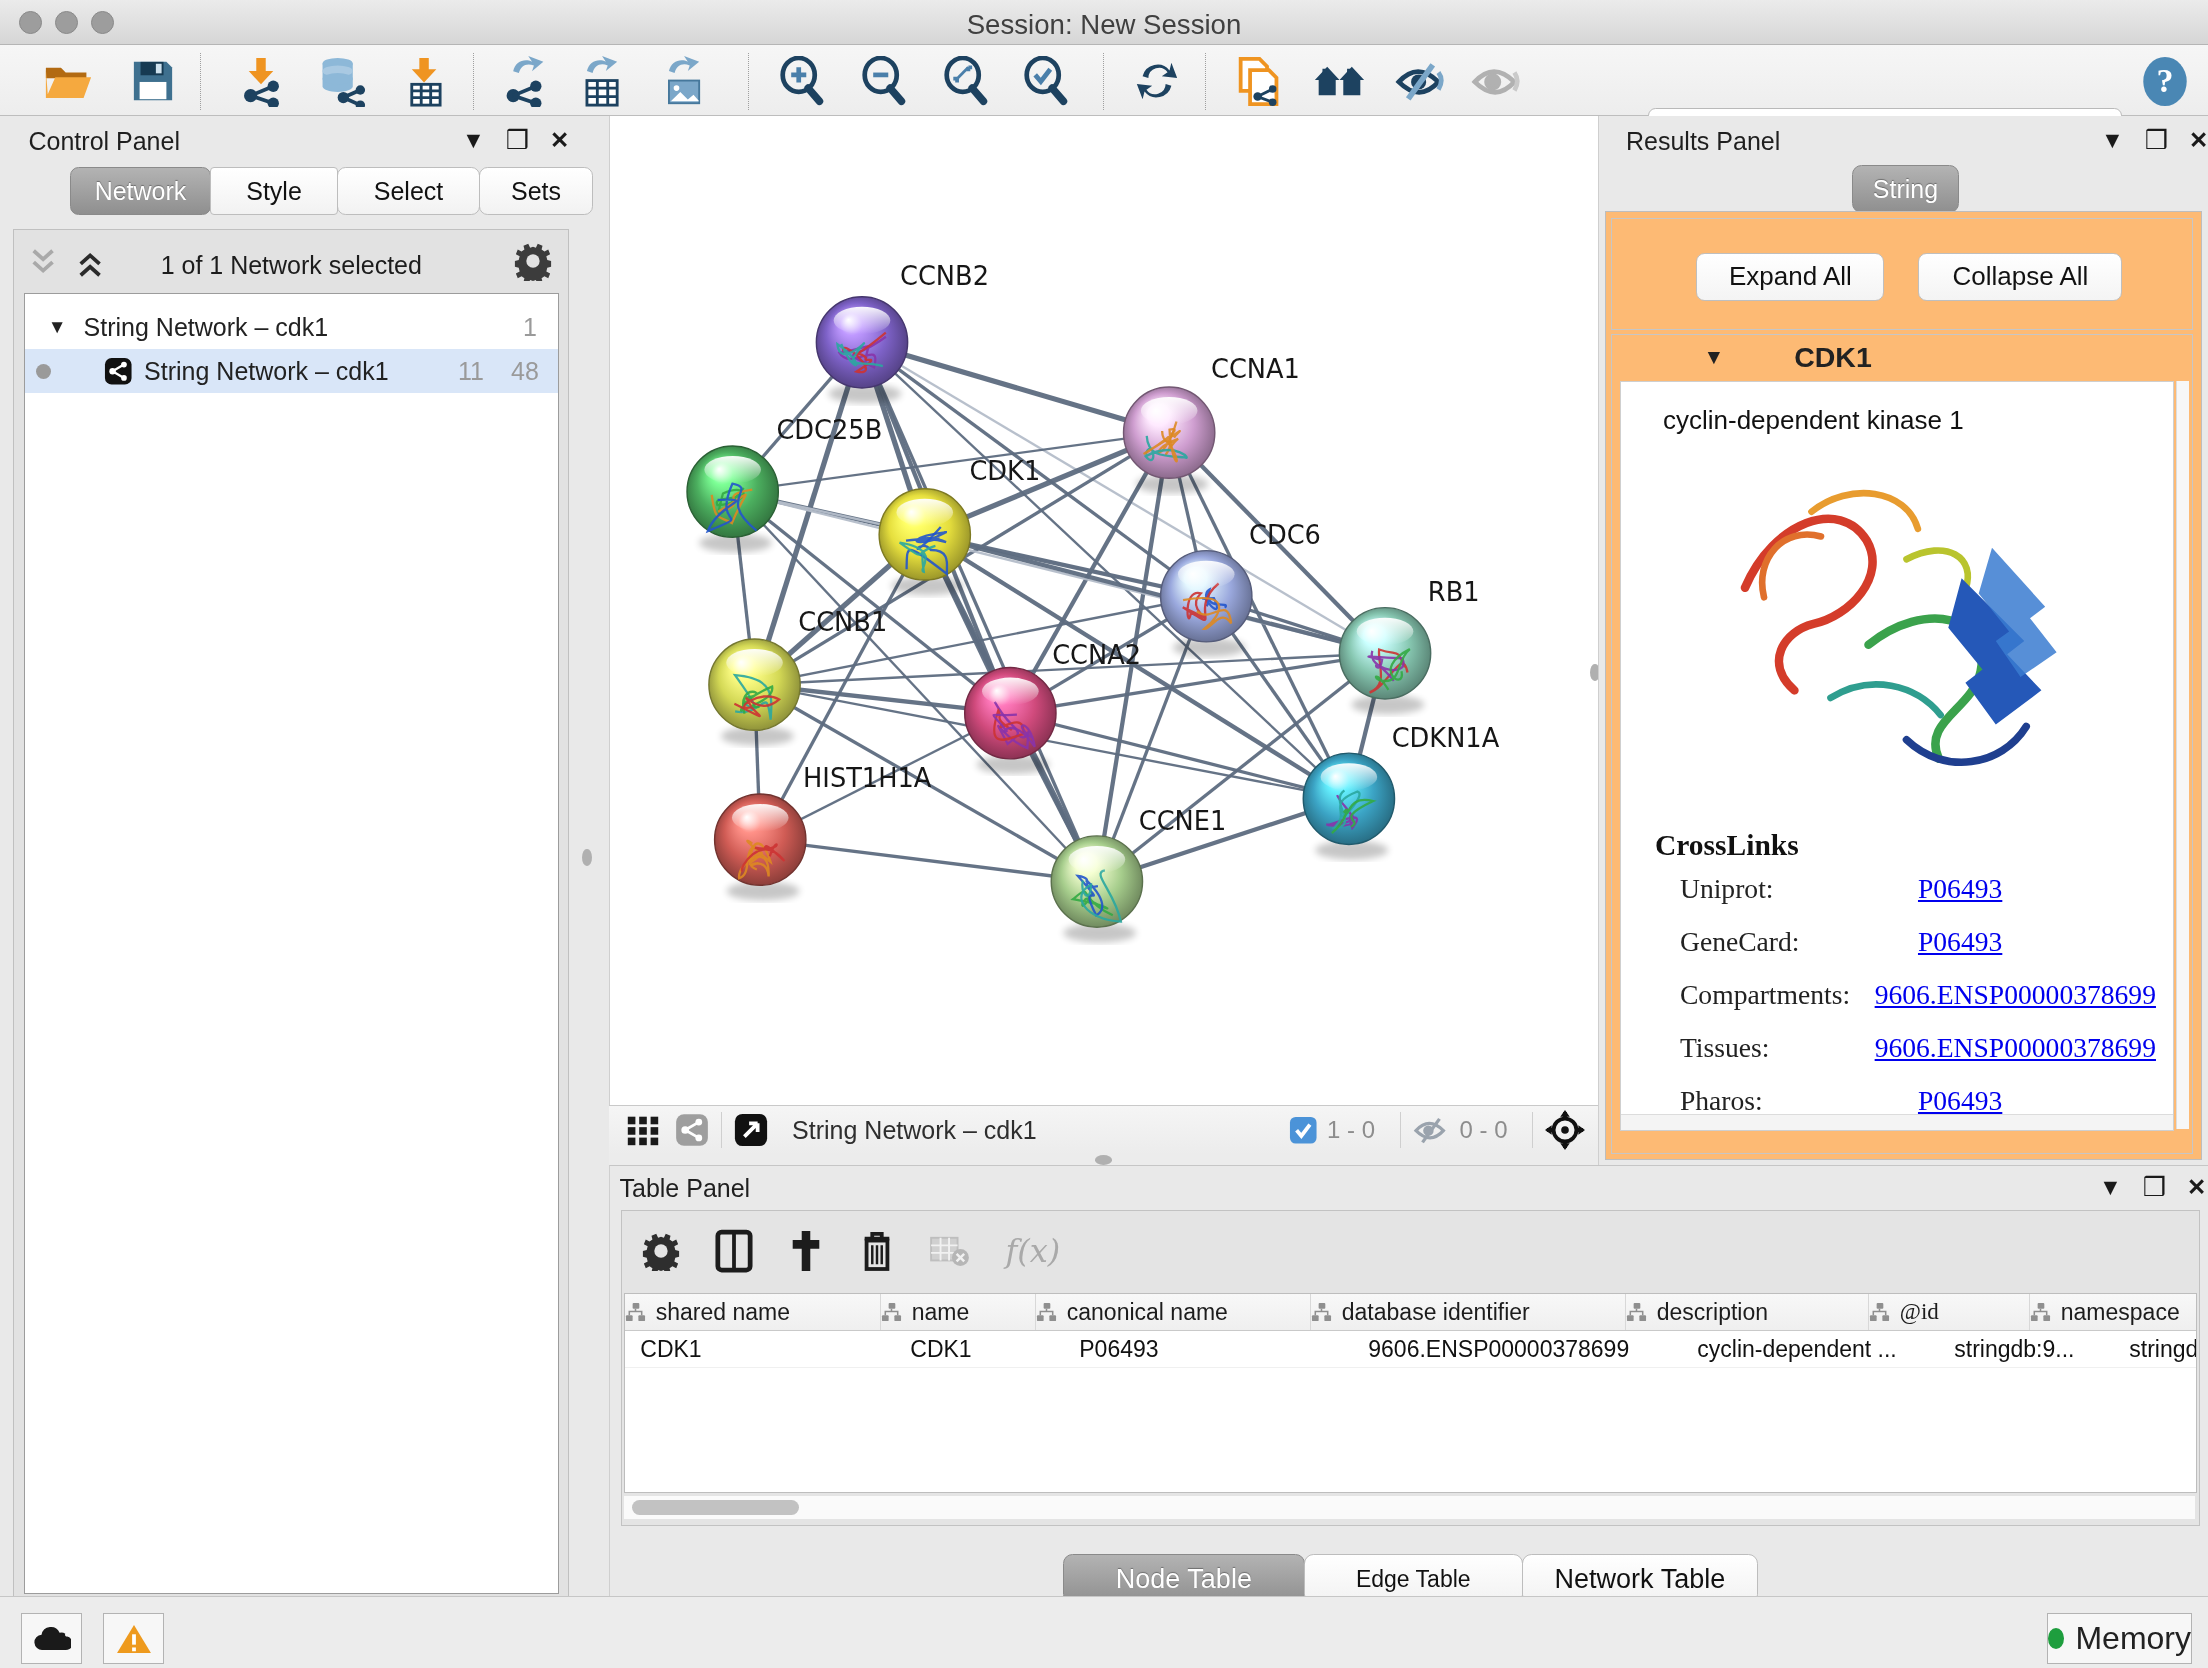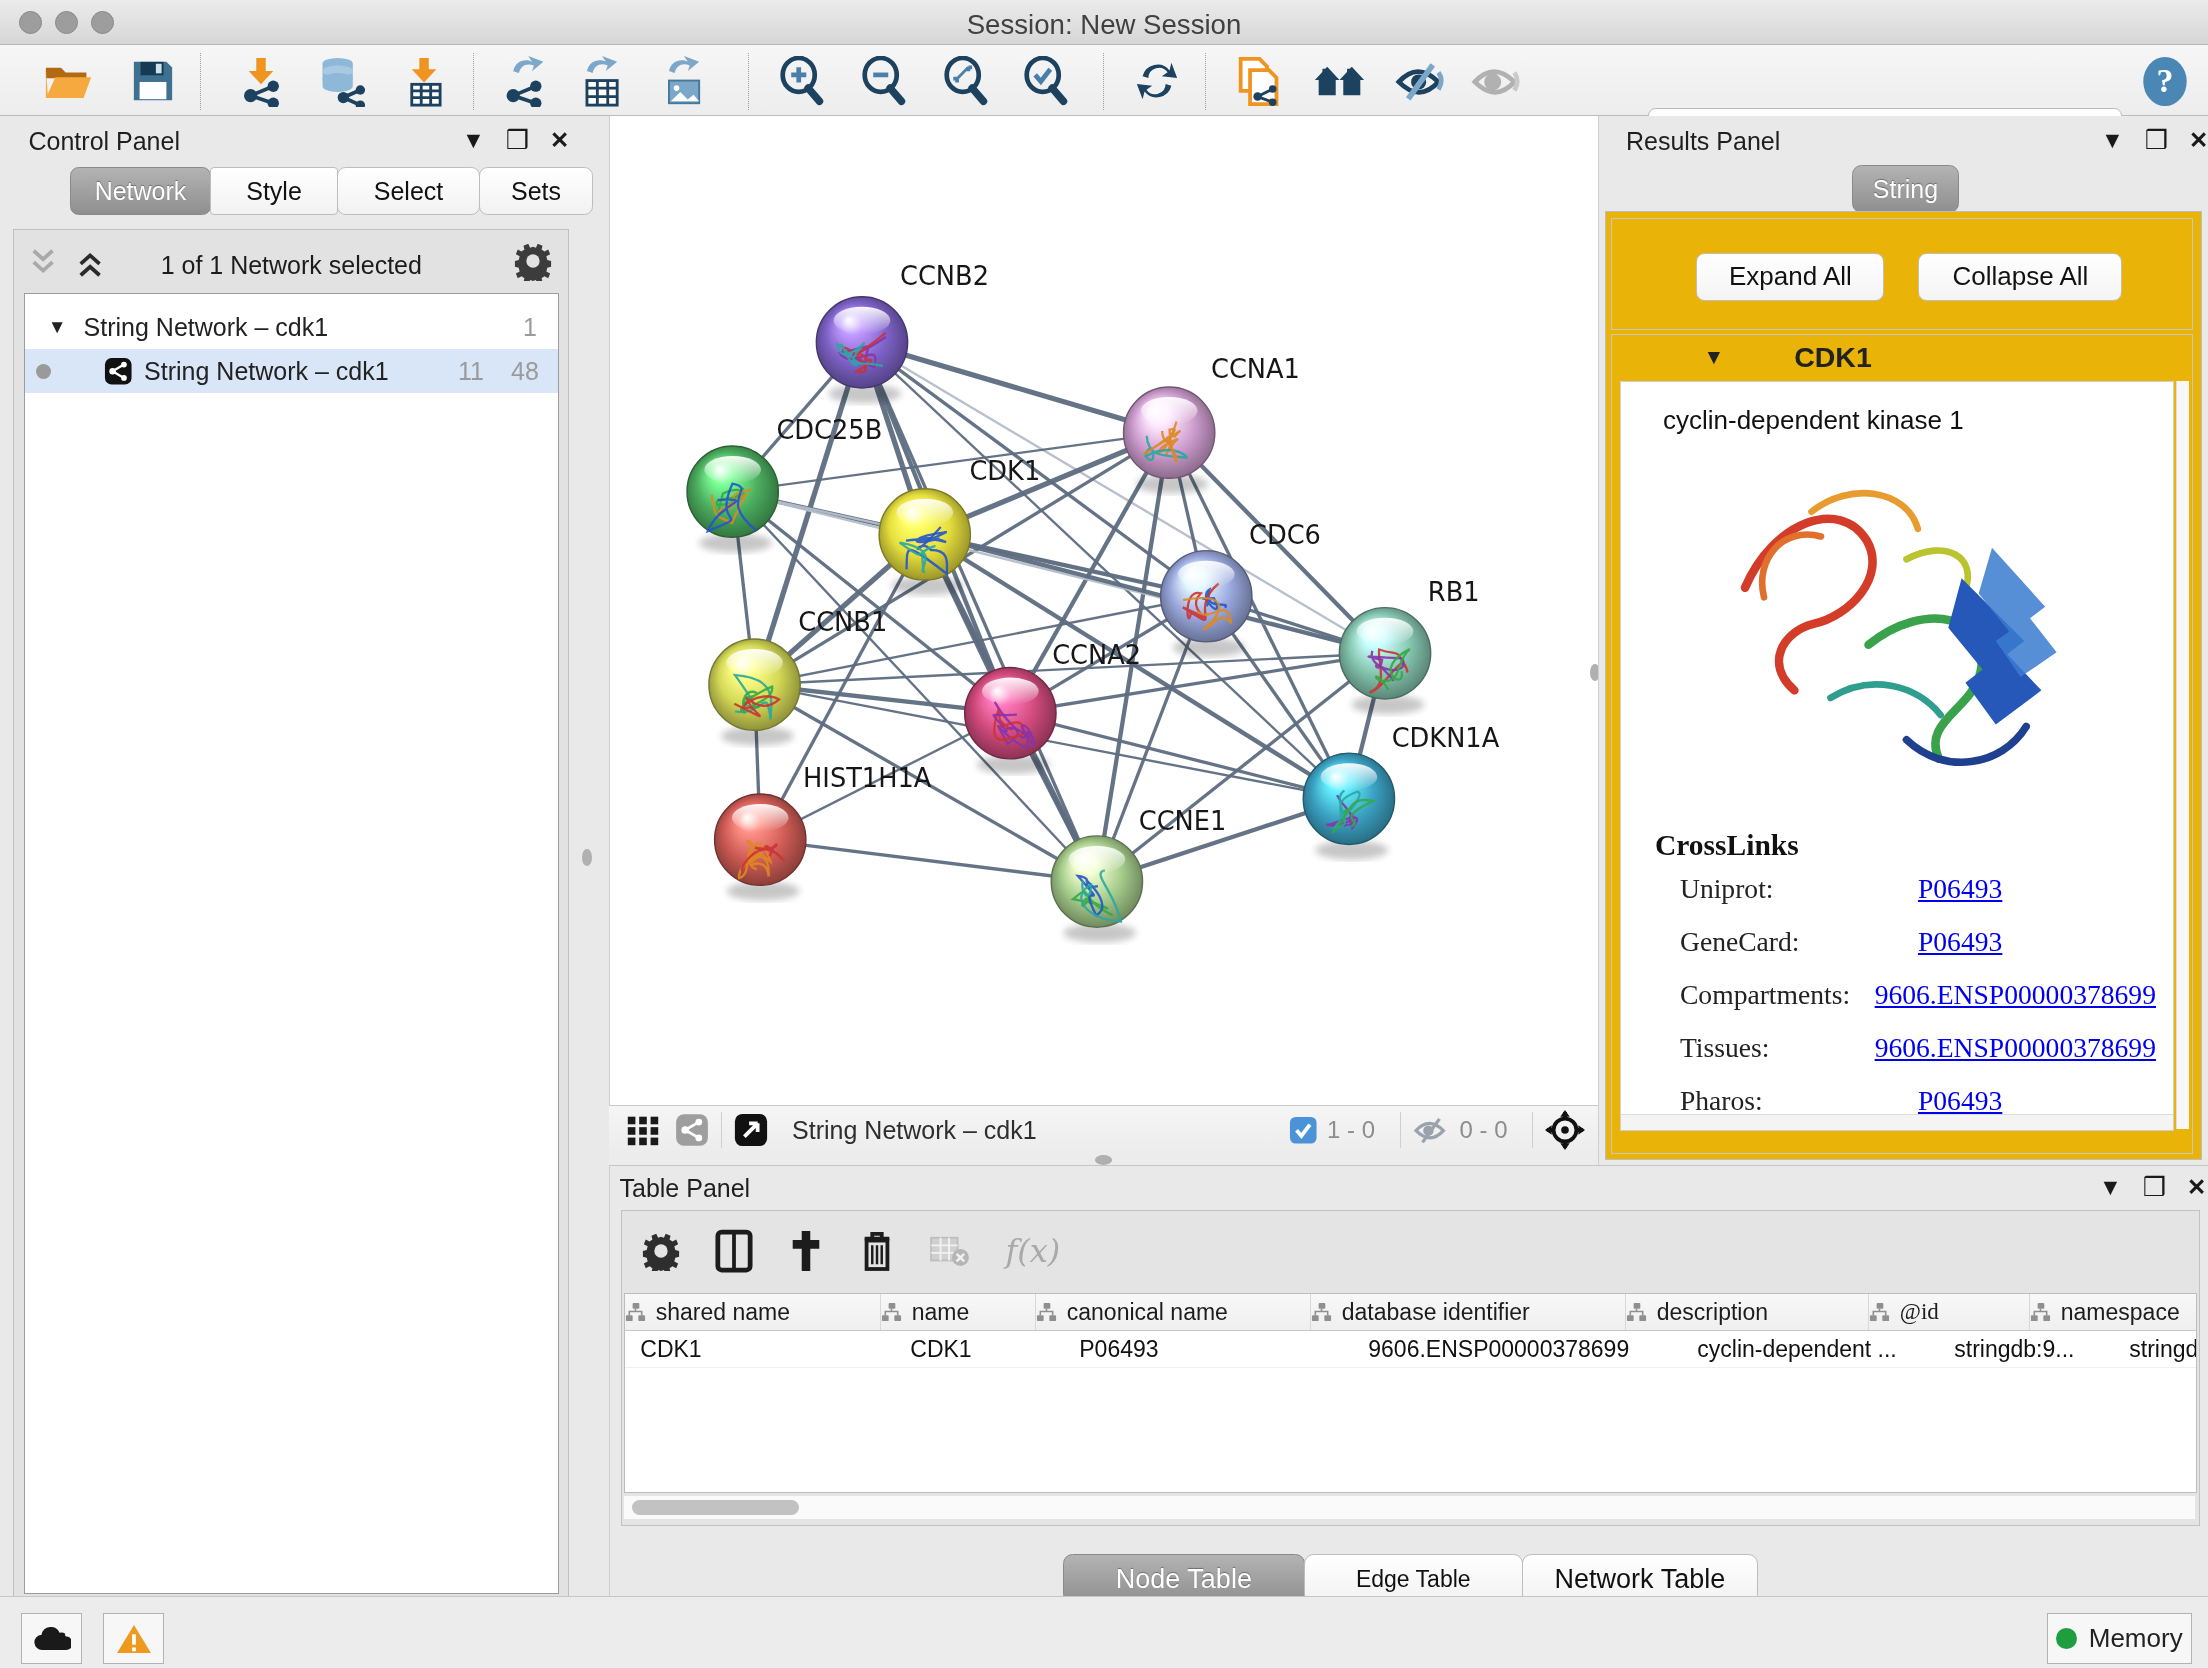--- a/index.html
+++ b/index.html
@@ -46,21 +46,21 @@
     border-left:1px solid #cfcfcf;}
   .nettools{position:absolute;left:609px;top:1105px;width:989px;height:48px;
     background:linear-gradient(#f5f5f5,#ececec);border-top:1px solid #c9c9c9;
     display:flex;align-items:center;}
   .nt-sep{width:0;height:36px;border-left:1px solid #cfcfcf;margin:0 11.4px;}
   .badge-txt{color:#8d8d8d;font-size:24px;}
   
   .results{position:absolute;left:1598px;top:116px;width:611px;height:1049px;background:#e9e9e9;
     border-left:1px solid #cfcfcf;}
   .res-outer{position:absolute;left:5.7px;top:95px;width:595px;height:947px;
-    background:#eab308;border:1px solid #bdbdbd;}
+    background:#fdba74;border:1px solid #bdbdbd;}
   .res-box1{position:absolute;left:5.7px;top:5.7px;width:580px;height:110px;border:1px solid #c6c6c6;}
   .btn{background:linear-gradient(#ffffff,#f4f4f4);border:1px solid #bfbfbf;border-radius:8.6px;
     font-size:26px;color:#111;display:flex;align-items:center;justify-content:center;}
   .res-box2{position:absolute;left:5.7px;top:122px;width:580px;height:818px;border:1px solid #c6c6c6;}
   .gene-head{position:absolute;left:0;top:0;width:100%;height:44px;display:flex;align-items:center;}
   .gene-body{position:absolute;left:7.6px;top:46px;width:552px;height:748px;background:#fff;
     border:1px solid #cfcfcf;overflow:hidden;}
   .serif{font-family:"Liberation Serif",serif;}
   .xlink{color:#0000ee;text-decoration:underline;}
   
@@ -802,18 +802,18 @@
     </div>
     <div class="sb-btn" style="left:103px;width:59px">
       <svg width="36" height="32" viewBox="0 0 38 34">
           <path d="M19 2L37 32H1z" fill="#ee9a1e"></path>
           <rect x="17" y="12" width="4" height="11" fill="#fff"></rect>
           <rect x="17" y="26" width="4" height="4" fill="#fff"></rect>
         </svg>
     </div>
     <div class="sb-btn" style="left:2047px;width:143px;gap:11.4px">
       <span style="width:21px;height:21px;border-radius:50%;background:#1e9e3e;display:inline-block"></span>
-      <span style="font-size:26px">Memory</span>
+      <span style="font-size:32px">Memory</span>
     </div>
   </div>
 
 </div>
 
 
 </body></html>

